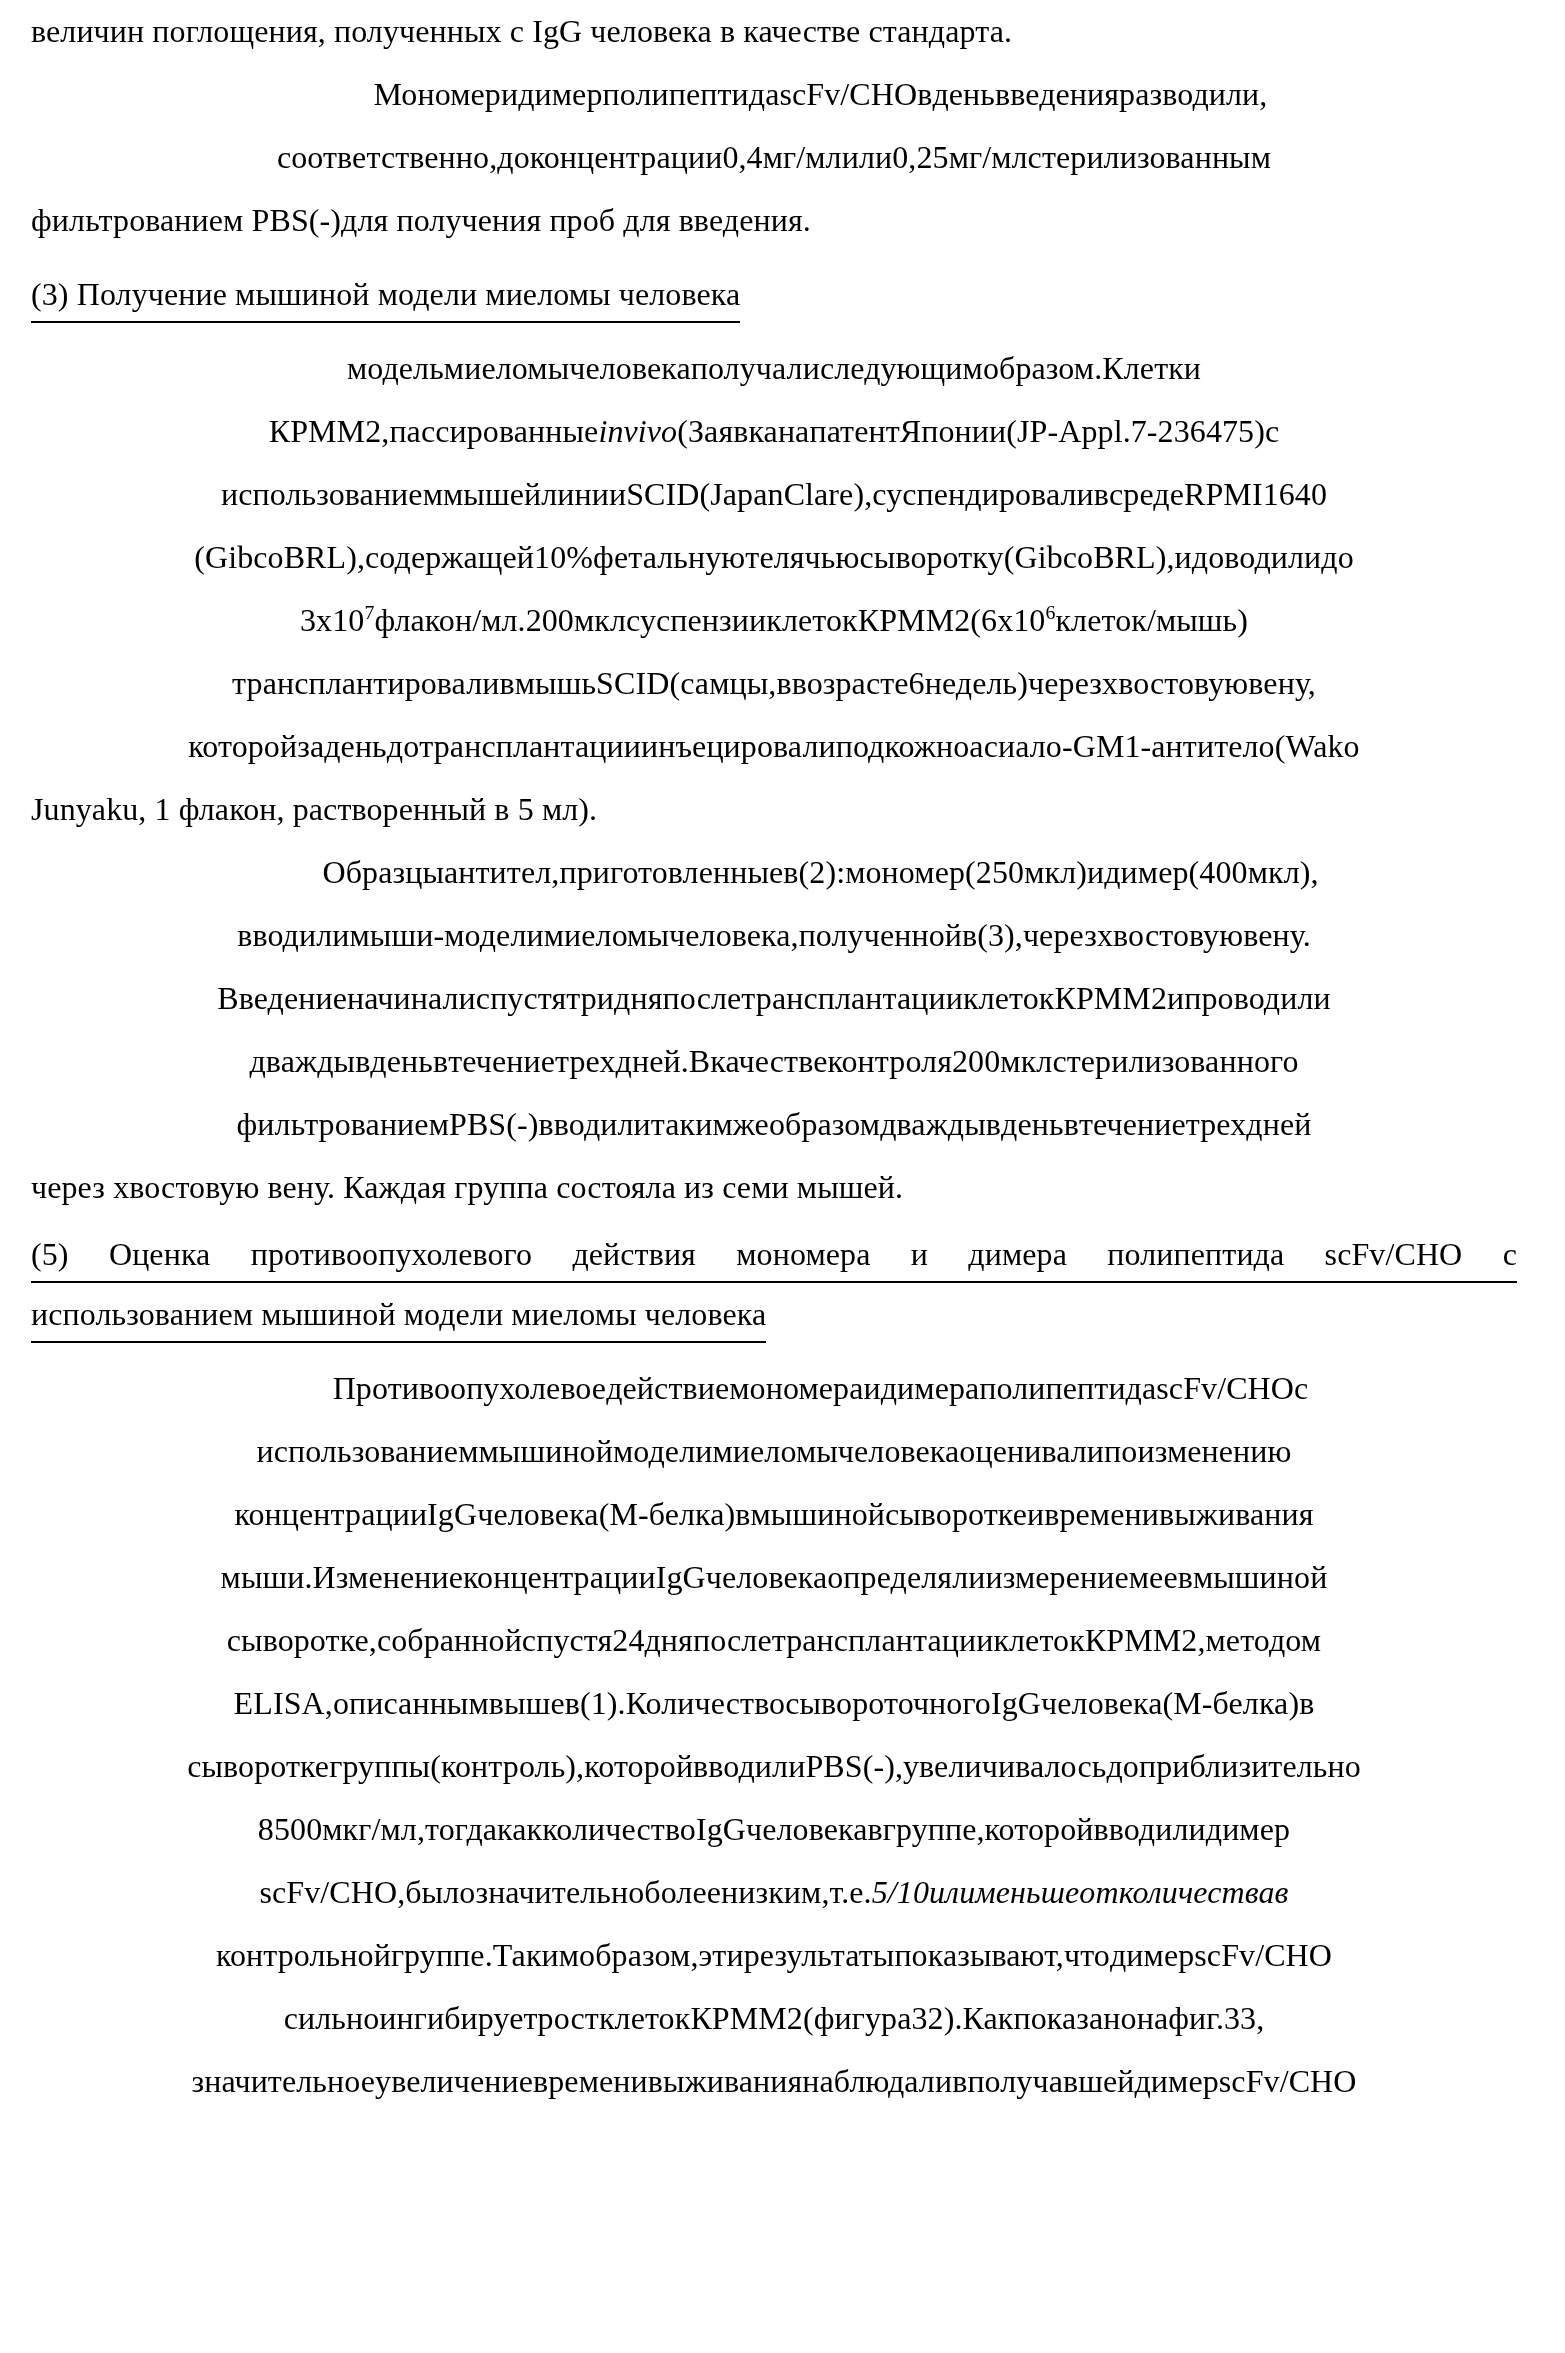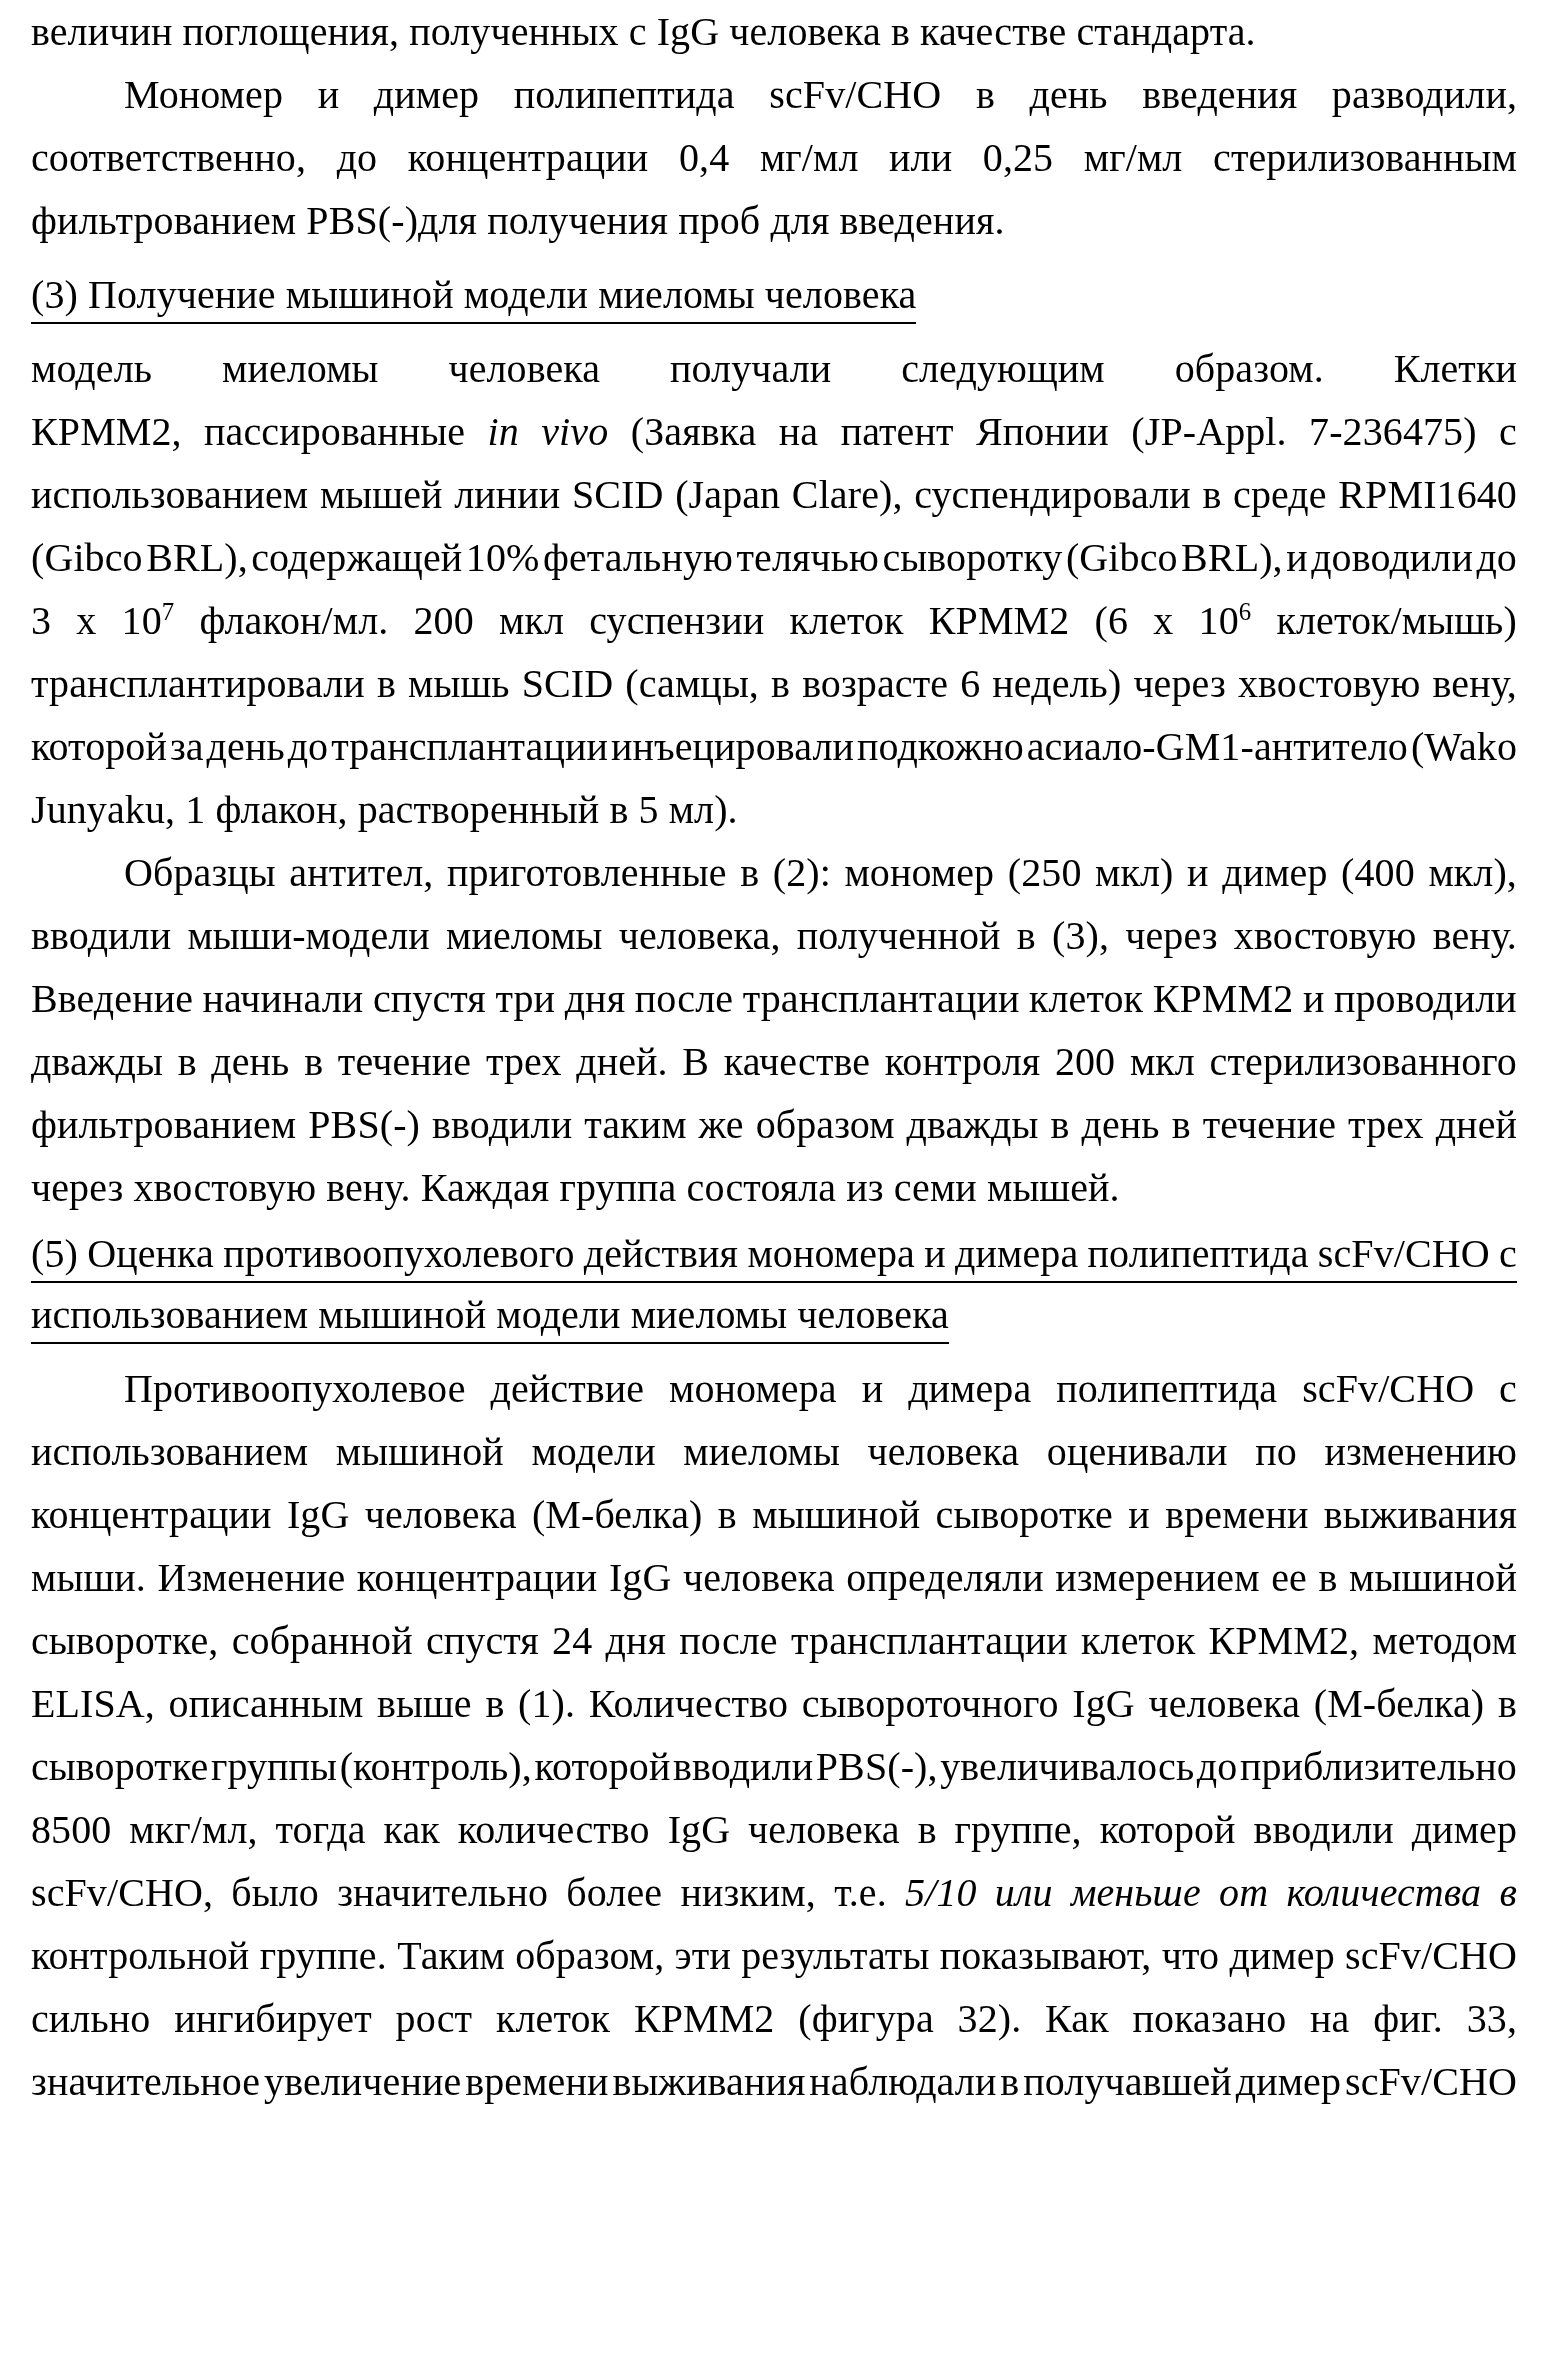--- a/index.html
+++ b/index.html
@@ -16,29 +16,29 @@
   }
   .page {
     position: relative;
     width: 1565px;
     height: 2354px;
     box-sizing: border-box;
     padding: 0 48px 0 31px;
     background: #ffffff;
   }
   .line {
-    font-size: 40px;
+    font-size: 32px;
     line-height: 63px;
     white-space: nowrap;
     letter-spacing: 0.1px;
   }
   
   .just {
     display: flex;
-    justify-content: space-between;
+    justify-content: center;
     align-items: baseline;
     width: 100%;
   }
   .just > span {
     display: inline-block;
     white-space: pre;
   }
   
   .flush {
     display: block;

